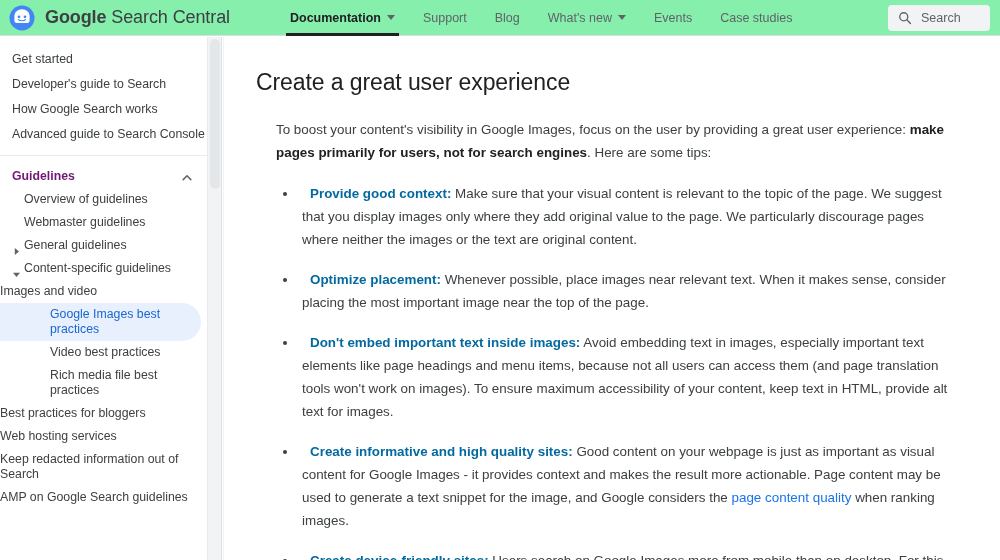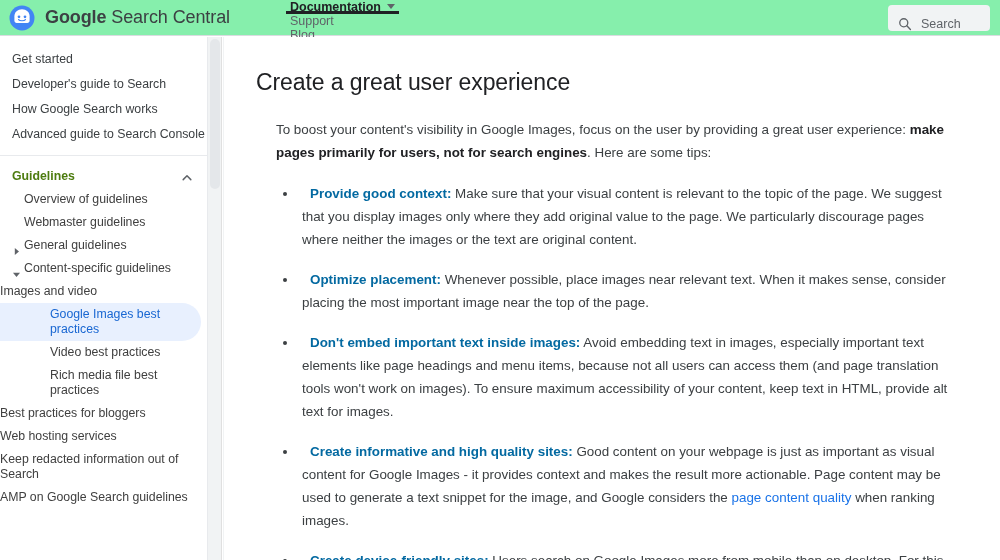--- a/index.html
+++ b/index.html
@@ -33,21 +33,20 @@
     color: #3c4043;
     white-space: nowrap;
   }
   .brand-text b { font-weight: 700; color: #3c4043; }
   .brand-text span.light { font-weight: 400; }
 
   .navbar {
     display: flex; align-items: flex-start;
     height: 36px;
     margin-left: 46px;
-    flex-direction: column;
   }
   .nav-item {
     display: flex; align-items: center;
     padding: 0 14px;
     font-size: 12.5px;
     color: #5f6368;
     white-space: nowrap;
     position: relative;
     cursor: pointer;
     height: 36px;
@@ -70,21 +69,21 @@
     border-left: 4px solid transparent;
     border-right: 4px solid transparent;
     border-top: 5px solid #5f6368;
   }
 
   .search-box {
     position: absolute; right: 10px; top: 5px;
     width: 102px; height: 26px;
     background: #f1f3f4;
     border-radius: 4px;
-    display: flex; align-items: flex-end;
+    display: flex; align-items: center;
     padding-left: 10px;
     cursor: text;
   }
   .search-box .sicon { width: 14px; height: 14px; flex: 0 0 14px; }
   .search-box .slabel {
     margin-left: 9px;
     font-size: 12.5px;
     color: #5f6368;
   }
 
@@ -125,21 +124,21 @@
   }
   .sb-section {
     display: flex; align-items: center;
     justify-content: space-between;
     padding: 5px 14px 5px 12px;
     cursor: pointer;
   }
   .sb-section .lbl {
     font-size: 12.3px;
     font-weight: 600;
-    color: #4d7c0f;
+    color: #701a75;
   }
   .chev {
     width: 12px; height: 12px; flex: 0 0 12px;
   }
   .tree-row {
     display: flex; align-items: flex-start;
     padding: 4px 10px 4px 0;
     cursor: pointer;
   }
   .tree-arrow {

